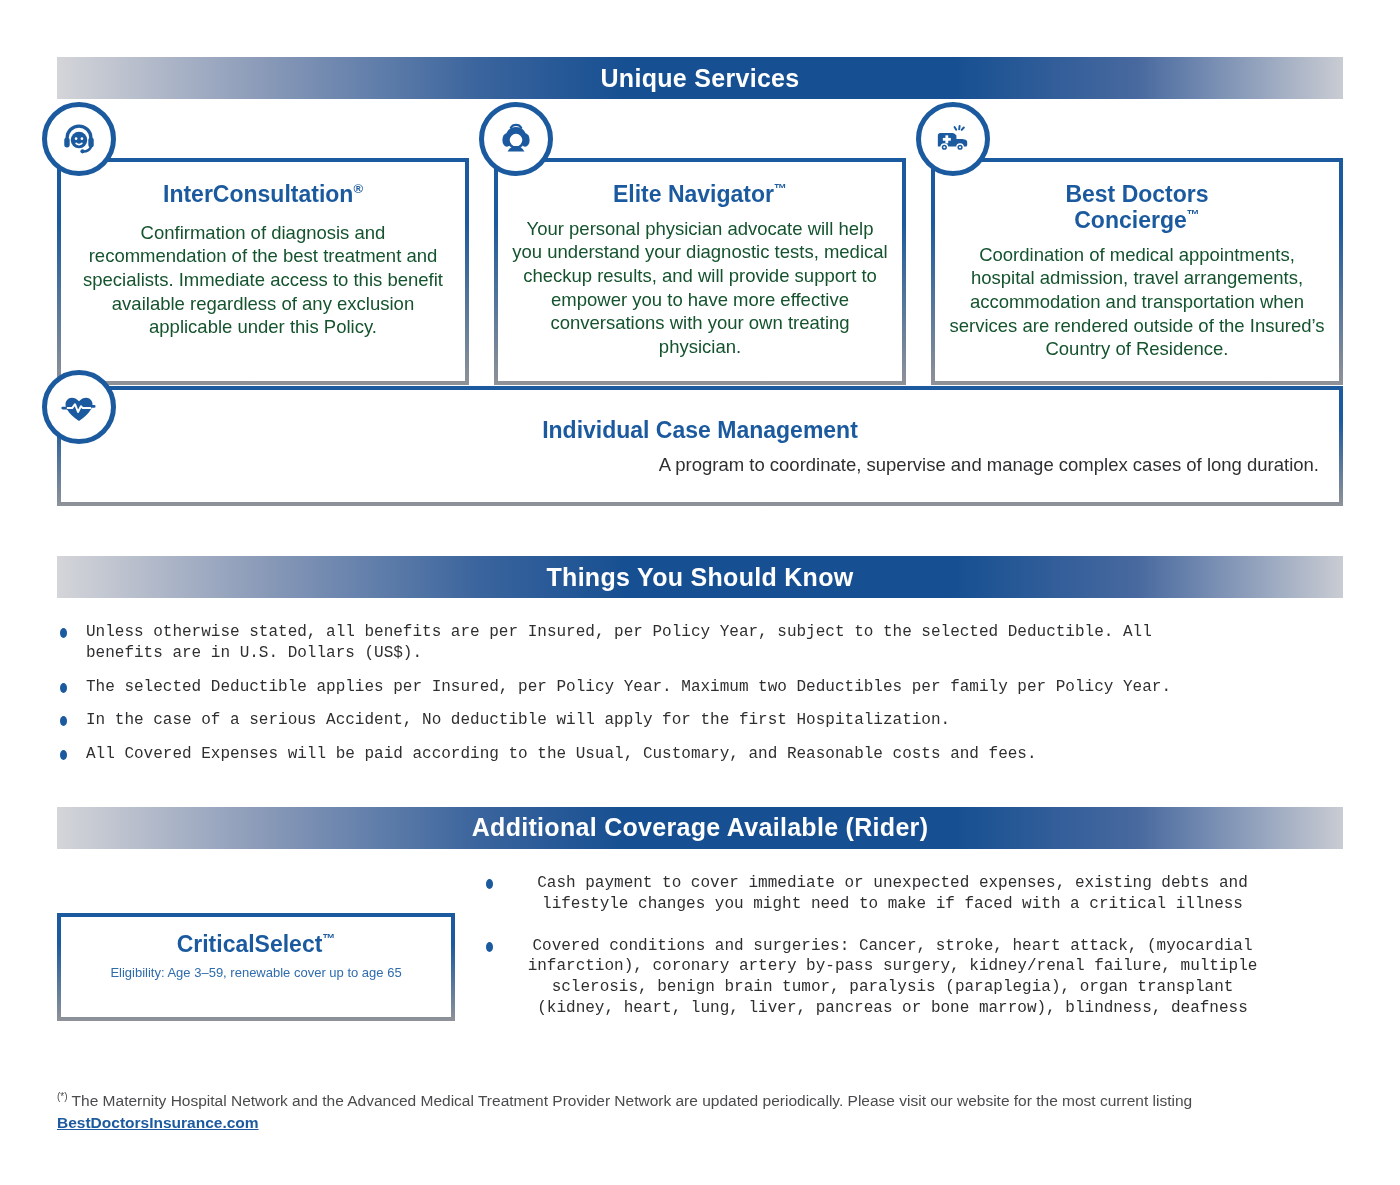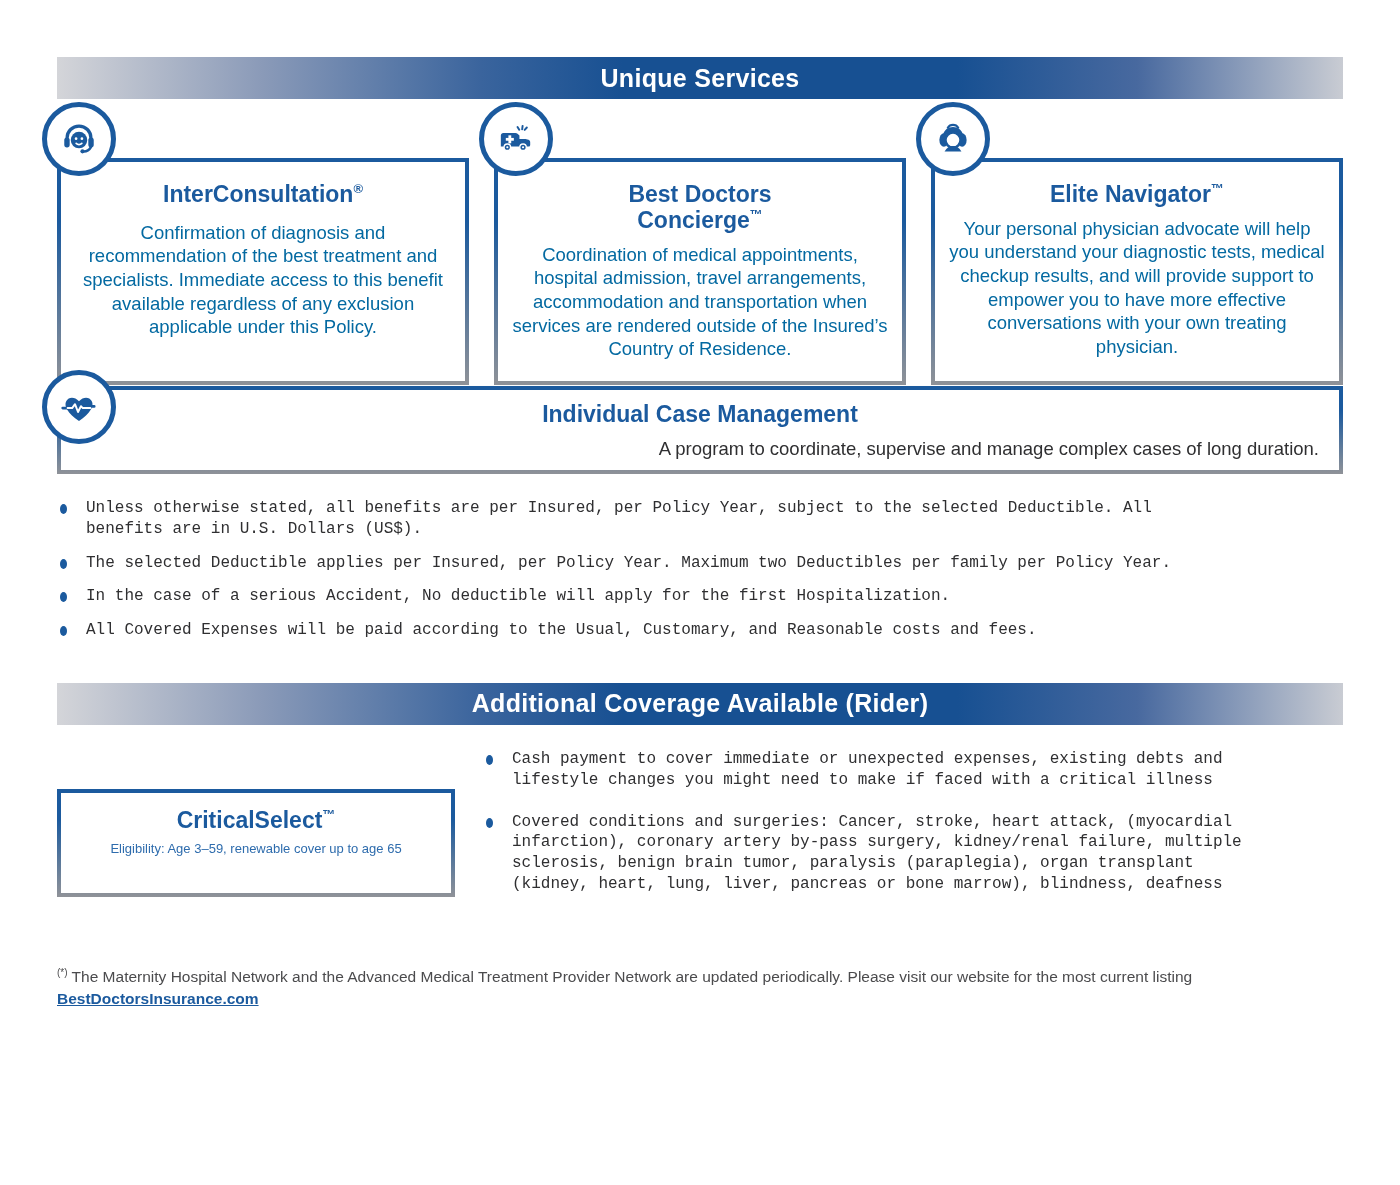--- a/index.html
+++ b/index.html
@@ -23,34 +23,34 @@
     padding:4px; height:100%;margin-top:40px;
   }
   .card-inner { background:#ffffff; height:100%; padding:20px 14px 14px; }
 
   .services-row { display:flex; gap:25px; margin-top:19px; }
   .services-row .card { flex:1; height:227px; }
   .card-title { color:#1b5a9e; font-weight:bold; font-size:23px; text-align:center; line-height:1.12; }
   .card-title .tm { font-size:13px; }
   .card-title--stack { max-width:200px; margin:0 auto; }
   .card-body {
-    color:#0369a1; font-size:18.5px; line-height:1.28; text-align:center; margin-top:13px;
+    color:#14532d; font-size:18.5px; line-height:1.28; text-align:center; margin-top:13px;
   }
   .services-row .card:nth-child(2) .card-body,
   .services-row .card:nth-child(3) .card-body { margin-top:9px; }
 
   .icon-circle {
     position:absolute; left:-15px; top:-16px; width:74px; height:74px;
     background:#ffffff; border:5px solid #1b5a9e; border-radius:50%;
     display:flex; align-items:center; justify-content:center; z-index:2;
   }
   .icon-circle svg { width:52px; height:52px; }
 
   
-  .icm-card { margin-top:41px; height:88px; }
+  .icm-card { margin-top:41px; height:120px; }
   .icm-card .card-inner { display:flex; flex-direction:column; justify-content:center; padding:10px 20px; }
   .icm-title { color:#1b5a9e; font-weight:bold; font-size:23px; text-align:center; }
   .icm-body { color:#2f2f31; font-size:18.5px; text-align:right; margin-top:10px; }
 
   
   .bullet-list { list-style:none; margin-top:24px; }
   .bullet-list li {
     position:relative; padding-left:29px; margin-bottom:13px;
     font-size:16px; line-height:1.3; color:#2f2f31; max-width:1150px;font-family:Liberation Mono, monospace;
   }
@@ -59,21 +59,21 @@
     border-radius:50%; background:#1b5a9e;
   }
 
   
   .rider-row { display:flex; align-items:flex-start; margin-top:24px; }
   .cs-card { width:398px; flex:none; height:108px; }
   .cs-card .card-inner { padding-top:14px; }
   .cs-title { color:#1b5a9e; font-weight:bold; font-size:23px; text-align:center; }
   .cs-title .tm { font-size:13px; }
   .cs-elig { color:#2e6cad; font-size:13px; line-height:1.25; text-align:center; margin:7px auto 0; max-width:305px; }
-  .rider-bullets { flex:1; margin-left:28px; margin-top:0; }
+  .rider-bullets { flex:1; margin-left:28px; margin-top:0;text-align:center; }
   .rider-bullets li { max-width:790px; margin-bottom:21px; }
 
   
   .footnote {
     margin-top:50px; font-size:15.5px; line-height:1.4; color:#4b4b4d; max-width:1230px;
   }
   .footnote sup { font-size:10px; }
   .footnote a { color:#1b5a9e; font-weight:bold; text-decoration:underline; cursor:pointer; }
 </style>
 </head>
@@ -105,75 +105,78 @@
         <div class="card-inner">
           <div class="card-title"><span>InterConsultation</span><sup class="tm">®</sup></div>
           <div class="card-body">Confirmation of diagnosis and recommendation of the best treatment and specialists. Immediate access to this benefit available regardless of any exclusion applicable under this Policy.</div>
         </div>
       </div>
     </div>
 
     <div class="card">
       <div class="icon-circle">
         <svg viewBox="0 0 48 48" aria-hidden="true">
+          <ellipse cx="15.6" cy="25" rx="4.2" ry="6.2" fill="#1b5a9e"></ellipse>
+          <ellipse cx="32.4" cy="25" rx="4.2" ry="6.2" fill="#1b5a9e"></ellipse>
+          <path d="M14.8 20c1.1-4.3 4.6-7 9.2-7s8.1 2.7 9.2 7z" fill="#1b5a9e"></path>
+          <path d="M19.2 13.6c.9-1.5 2.7-2.6 4.8-2.6s3.9 1.1 4.8 2.6" fill="none" stroke="#1b5a9e" stroke-width="2" stroke-linecap="round"></path>
+          <circle cx="24" cy="25" r="7" fill="#ffffff" stroke="#1b5a9e" stroke-width="2.4"></circle>
+          <path d="M16.2 35.5c2-3.4 4.6-5 7.8-5s5.8 1.6 7.8 5z" fill="#1b5a9e"></path>
+        </svg>
+      </div>
+      <div class="card-border">
+        <div class="card-inner">
+          <div class="card-title"><span>Elite Navigator</span><sup class="tm">™</sup></div>
+          <div class="card-body">Your personal physician advocate will help you understand your diagnostic tests, medical checkup results, and will provide support to empower you to have more effective conversations with your own treating physician.</div>
+        </div>
+      </div>
+    </div>
+
+    <div class="card">
+      <div class="icon-circle">
+        <svg viewBox="0 0 48 48" aria-hidden="true">
           <path d="M27 15.5l-1.6-2.6M29.7 15l.4-3.1M32 15.6l2-2.2" fill="none" stroke="#1b5a9e" stroke-width="1.8" stroke-linecap="round"></path>
           <path d="M10 31V20.8c0-1.3 1-2.3 2.3-2.3h11.2c.7 0 1.4.2 1.9.7l4.8 4.2 5.2 1.3c1 .3 1.7 1.2 1.7 2.2v2.6c0 .8-.7 1.5-1.5 1.5z" fill="#1b5a9e"></path>
           <rect x="14.6" y="23" width="7.4" height="2.6" fill="#ffffff"></rect>
           <rect x="17" y="20.6" width="2.6" height="7.4" fill="#ffffff"></rect>
           <path d="M27.2 20.6h3l3 3.4h-6z" fill="#ffffff"></path>
           <circle cx="16" cy="31.6" r="3" fill="#1b5a9e" stroke="#ffffff" stroke-width="1.2"></circle>
           <circle cx="16" cy="31.6" r="1" fill="#ffffff"></circle>
           <circle cx="30.5" cy="31.6" r="3" fill="#1b5a9e" stroke="#ffffff" stroke-width="1.2"></circle>
           <circle cx="30.5" cy="31.6" r="1" fill="#ffffff"></circle>
         </svg>
       </div>
       <div class="card-border">
         <div class="card-inner">
           <div class="card-title card-title--stack"><span>Best Doctors Concierge</span><sup class="tm">™</sup></div>
           <div class="card-body">Coordination of medical appointments, hospital admission, travel arrangements, accommodation and transportation when services are rendered outside of the Insured’s Country of Residence.</div>
         </div>
       </div>
     </div>
-
-    <div class="card">
-      <div class="icon-circle">
-        <svg viewBox="0 0 48 48" aria-hidden="true">
-          <ellipse cx="15.6" cy="25" rx="4.2" ry="6.2" fill="#1b5a9e"></ellipse>
-          <ellipse cx="32.4" cy="25" rx="4.2" ry="6.2" fill="#1b5a9e"></ellipse>
-          <path d="M14.8 20c1.1-4.3 4.6-7 9.2-7s8.1 2.7 9.2 7z" fill="#1b5a9e"></path>
-          <path d="M19.2 13.6c.9-1.5 2.7-2.6 4.8-2.6s3.9 1.1 4.8 2.6" fill="none" stroke="#1b5a9e" stroke-width="2" stroke-linecap="round"></path>
-          <circle cx="24" cy="25" r="7" fill="#ffffff" stroke="#1b5a9e" stroke-width="2.4"></circle>
-          <path d="M16.2 35.5c2-3.4 4.6-5 7.8-5s5.8 1.6 7.8 5z" fill="#1b5a9e"></path>
-        </svg>
-      </div>
-      <div class="card-border">
-        <div class="card-inner">
-          <div class="card-title"><span>Elite Navigator</span><sup class="tm">™</sup></div>
-          <div class="card-body">Your personal physician advocate will help you understand your diagnostic tests, medical checkup results, and will provide support to empower you to have more effective conversations with your own treating physician.</div>
-        </div>
-      </div>
-    </div>
   </div>
 
   <div class="card icm-card">
     <div class="icon-circle">
       <svg viewBox="0 0 48 48" aria-hidden="true">
         <path d="M24 37C13.8 29.6 9.6 23.4 12.3 18.4 14.4 14.6 19.8 14 24 18.6 28.2 14 33.6 14.6 35.7 18.4 38.4 23.4 34.2 29.6 24 37Z" fill="#1b5a9e"></path>
         <path d="M9 25h4.5M34.5 23.5H38" stroke="#1b5a9e" stroke-width="2.6" stroke-linecap="round"></path>
         <path d="M13.5 25h4.2l2.6-3.6 2.8 7.2 2.7-5.3 1.7 1.7h7" fill="none" stroke="#ffffff" stroke-width="1.8" stroke-linejoin="round" stroke-linecap="round"></path>
       </svg>
     </div>
     <div class="card-border">
       <div class="card-inner">
         <div class="icm-title">Individual Case Management</div>
         <div class="icm-body">A program to coordinate, supervise and manage complex cases of long duration.</div>
       </div>
     </div>
   </div>
 
+  <div class="banner" style="margin-top:50px;">
+    <span class="banner-title">Things You Should Know</span>
+  </div>
 
   <ul class="bullet-list">
     <li><span class="dot"></span><span>Unless otherwise stated, all benefits are per Insured, per Policy Year, subject to the selected Deductible. All benefits are in U.S. Dollars (US$).</span></li>
     <li><span class="dot"></span><span>The selected Deductible applies per Insured, per Policy Year. Maximum two Deductibles per family per Policy Year.</span></li>
     <li><span class="dot"></span><span>In the case of a serious Accident, No deductible will apply for the first Hospitalization.</span></li>
     <li><span class="dot"></span><span>All Covered Expenses will be paid according to the Usual, Customary, and Reasonable costs and fees.</span></li>
   </ul>
 
   <div class="banner" style="margin-top:42px;">
     <span class="banner-title">Additional Coverage Available (Rider)</span>

